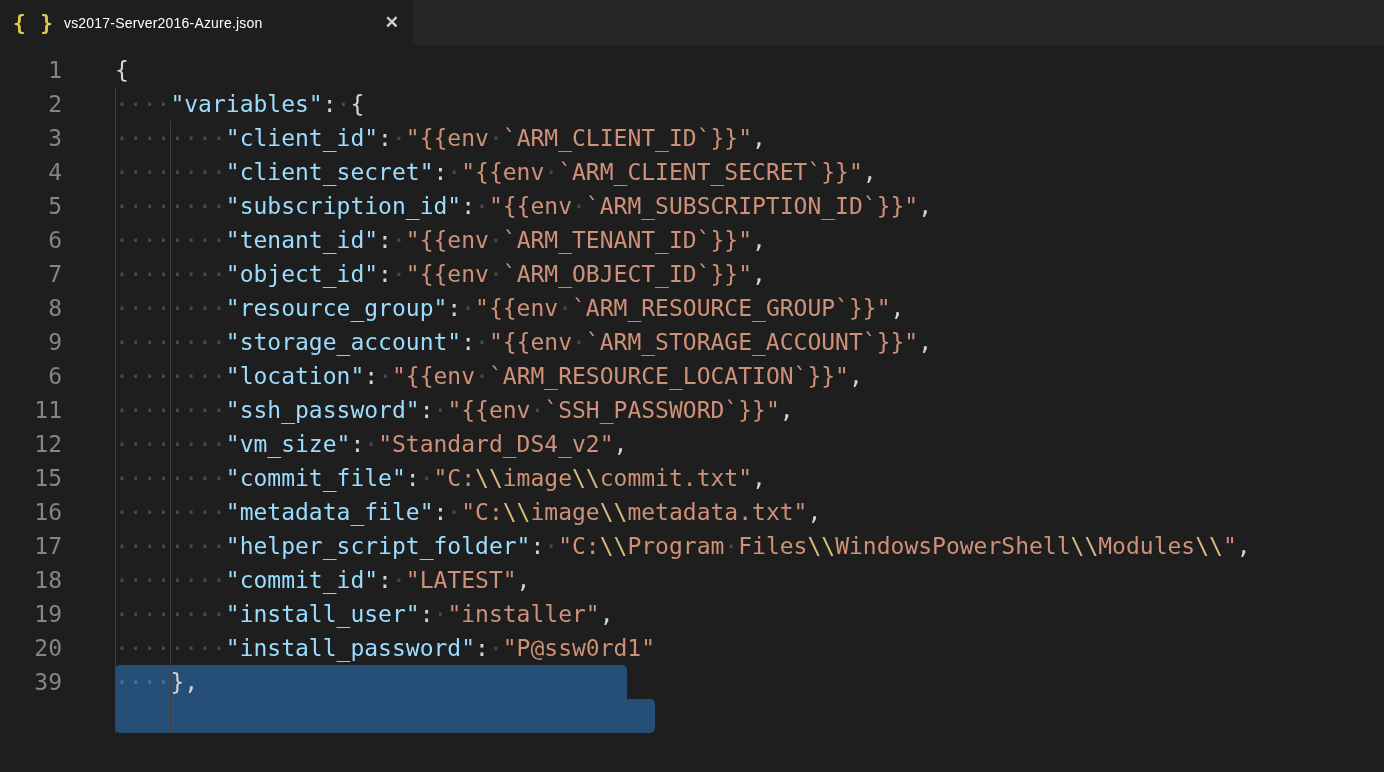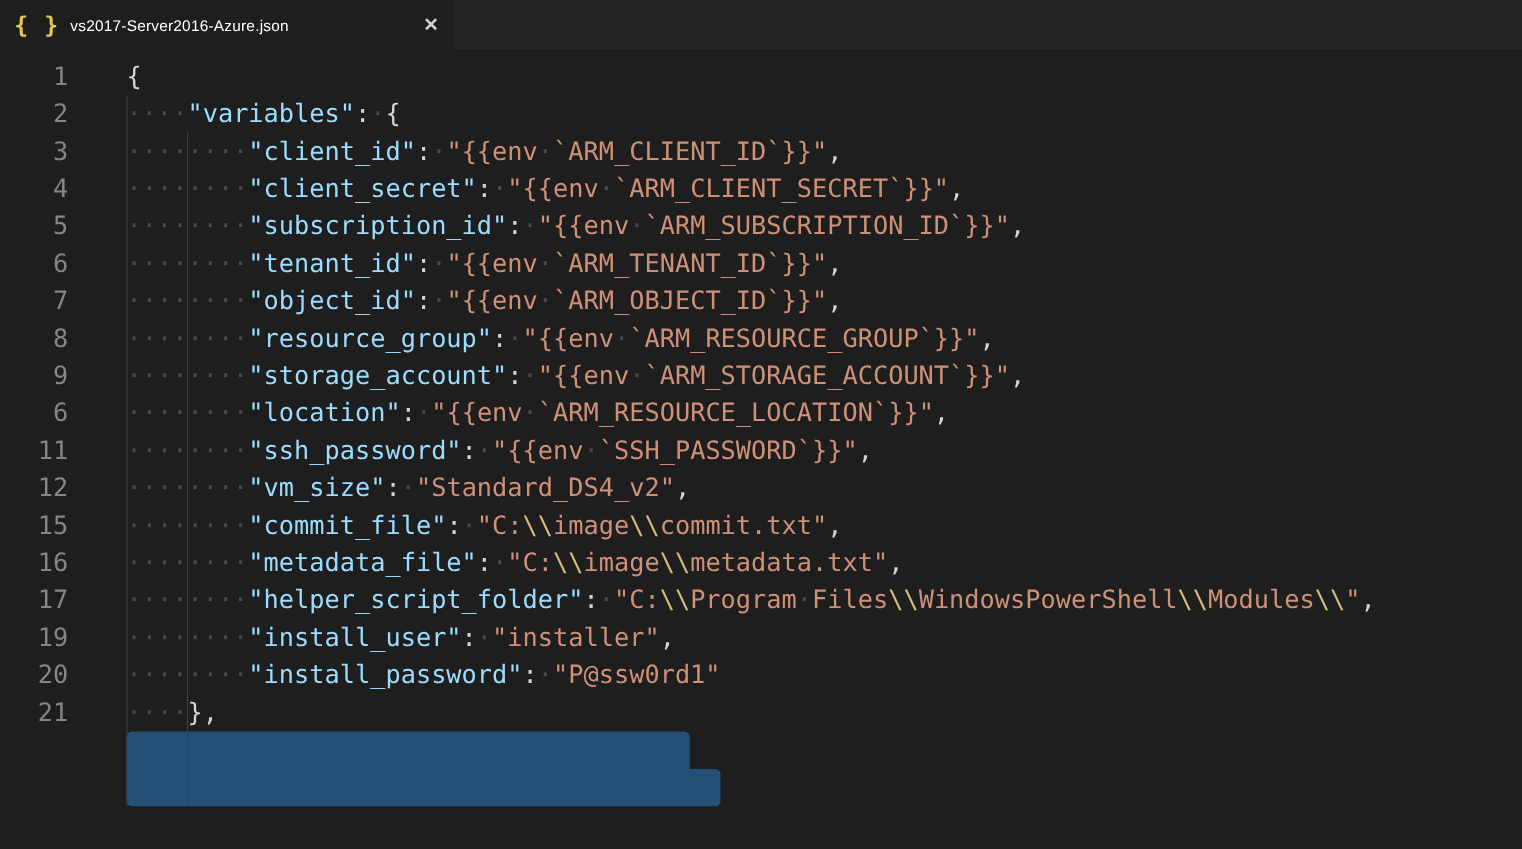--- a/index.html
+++ b/index.html
@@ -69,17 +69,18 @@
       <div class="code-line"><div class="ln">6</div><div class="lc"><span class="dot">········</span><span class="t-k">"tenant_id"</span><span class="t-p">:</span><span class="dot">·</span><span class="t-s">"{{env</span><span class="dot">·</span><span class="t-s">`ARM_TENANT_ID`}}"</span><span class="t-p">,</span></div></div>
       <div class="code-line"><div class="ln">7</div><div class="lc"><span class="dot">········</span><span class="t-k">"object_id"</span><span class="t-p">:</span><span class="dot">·</span><span class="t-s">"{{env</span><span class="dot">·</span><span class="t-s">`ARM_OBJECT_ID`}}"</span><span class="t-p">,</span></div></div>
       <div class="code-line"><div class="ln">8</div><div class="lc"><span class="dot">········</span><span class="t-k">"resource_group"</span><span class="t-p">:</span><span class="dot">·</span><span class="t-s">"{{env</span><span class="dot">·</span><span class="t-s">`ARM_RESOURCE_GROUP`}}"</span><span class="t-p">,</span></div></div>
       <div class="code-line"><div class="ln">9</div><div class="lc"><span class="dot">········</span><span class="t-k">"storage_account"</span><span class="t-p">:</span><span class="dot">·</span><span class="t-s">"{{env</span><span class="dot">·</span><span class="t-s">`ARM_STORAGE_ACCOUNT`}}"</span><span class="t-p">,</span></div></div>
       <div class="code-line"><div class="ln">6</div><div class="lc"><span class="dot">········</span><span class="t-k">"location"</span><span class="t-p">:</span><span class="dot">·</span><span class="t-s">"{{env</span><span class="dot">·</span><span class="t-s">`ARM_RESOURCE_LOCATION`}}"</span><span class="t-p">,</span></div></div>
       <div class="code-line"><div class="ln">11</div><div class="lc"><span class="dot">········</span><span class="t-k">"ssh_password"</span><span class="t-p">:</span><span class="dot">·</span><span class="t-s">"{{env</span><span class="dot">·</span><span class="t-s">`SSH_PASSWORD`}}"</span><span class="t-p">,</span></div></div>
       <div class="code-line"><div class="ln">12</div><div class="lc"><span class="dot">········</span><span class="t-k">"vm_size"</span><span class="t-p">:</span><span class="dot">·</span><span class="t-s">"Standard_DS4_v2"</span><span class="t-p">,</span></div></div>
       <div class="code-line"><div class="ln">15</div><div class="lc"><span class="dot">········</span><span class="t-k">"commit_file"</span><span class="t-p">:</span><span class="dot">·</span><span class="t-s">"C:</span><span class="t-e">\\</span><span class="t-s">image</span><span class="t-e">\\</span><span class="t-s">commit.txt"</span><span class="t-p">,</span></div></div>
       <div class="code-line"><div class="ln">16</div><div class="lc"><span class="dot">········</span><span class="t-k">"metadata_file"</span><span class="t-p">:</span><span class="dot">·</span><span class="t-s">"C:</span><span class="t-e">\\</span><span class="t-s">image</span><span class="t-e">\\</span><span class="t-s">metadata.txt"</span><span class="t-p">,</span></div></div>
       <div class="code-line"><div class="ln">17</div><div class="lc"><span class="dot">········</span><span class="t-k">"helper_script_folder"</span><span class="t-p">:</span><span class="dot">·</span><span class="t-s">"C:</span><span class="t-e">\\</span><span class="t-s">Program</span><span class="dot">·</span><span class="t-s">Files</span><span class="t-e">\\</span><span class="t-s">WindowsPowerShell</span><span class="t-e">\\</span><span class="t-s">Modules</span><span class="t-e">\\</span><span class="t-s">"</span><span class="t-p">,</span></div></div>
+      <div class="code-line"><div class="ln">18</div><div class="lc"><span class="dot">········</span><span class="t-k">"commit_id"</span><span class="t-p">:</span><span class="dot">·</span><span class="t-s">"LATEST"</span><span class="t-p">,</span></div></div>
       <div class="code-line"><div class="ln">19</div><div class="lc"><span class="dot">········</span><span class="t-k">"install_user"</span><span class="t-p">:</span><span class="dot">·</span><span class="t-s">"installer"</span><span class="t-p">,</span></div></div>
       <div class="code-line"><div class="ln">20</div><div class="lc"><span class="dot">········</span><span class="t-k">"install_password"</span><span class="t-p">:</span><span class="dot">·</span><span class="t-s">"P@ssw0rd1"</span></div></div>
-      <div class="code-line"><div class="ln">21</div><div class="lc"><span class="dot">····</span><span class="t-p">},</span></div></div>
+      <div class="code-line"><div class="ln">39</div><div class="lc"><span class="dot">····</span><span class="t-p">},</span></div></div>
     </div>
 </div>
 
 </body></html>

